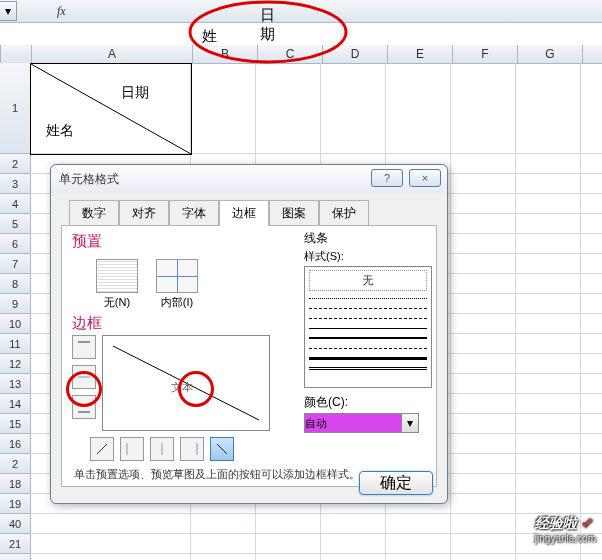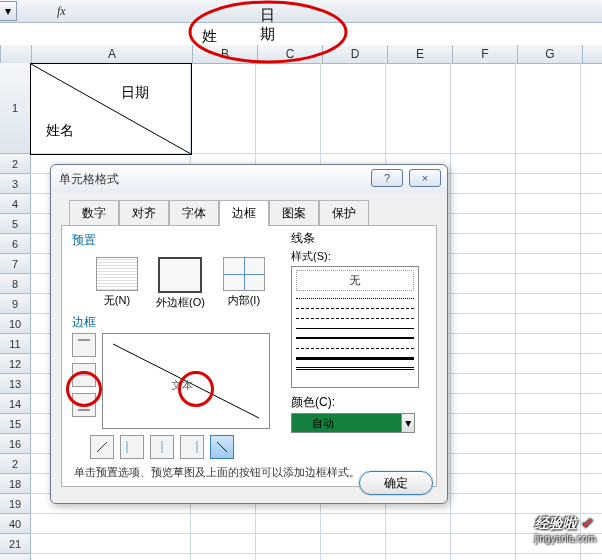--- a/index.html
+++ b/index.html
@@ -26,51 +26,51 @@
 .fbar .fb1{position:absolute;left:70px;top:4px;font-size:15px}
 .fbar .fb2{position:absolute;left:12px;top:25px;font-size:15px}
 .dialog{position:absolute;left:50px;top:164px;width:396px;height:338px;background:#f0f0f0;border:1px solid #6b7b95;border-radius:6px;box-shadow:2px 2px 8px rgba(0,0,0,0.3)}
 .dlg-title{height:28px;display:flex;align-items:center;padding:0 8px;font-size:12px;color:#333;background:linear-gradient(#fdfdfe,#e8ecf3);border-radius:6px 6px 0 0;position:relative}
 .dlg-btns{position:absolute;right:6px;top:4px;display:flex;gap:6px}
 .dlg-btn{width:30px;height:16px;border:1px solid #5e7aa3;border-radius:3px;background:linear-gradient(#fafcfe,#d8e2ee);display:flex;align-items:center;justify-content:center;font-size:11px;color:#3a5a85}
 .tabs{display:flex;margin:6px 10px 0 18px;gap:0}
 .tab{padding:4px 12px;border:1px solid #b4b4b4;border-bottom:none;background:#f0f0f0;font-size:12px;position:relative;top:1px}
 .tab.active{background:#fff;z-index:2}
 .tabbody{margin:0 10px 0 10px;border:1px solid #b4b4b4;background:#fff;height:248px;padding:6px 10px;position:relative}
-.fs-label{font-size:12px;color:#0369a1}
+.fs-label{font-size:15px;color:#be185d}
 .preset-row{display:flex;gap:18px;margin:8px 0 4px 24px}
 .preset{display:flex;flex-direction:column;align-items:center;gap:2px}
 .preset-icon{width:40px;height:32px;border:1px solid #999;display:flex;align-items:center;justify-content:center;background:#f7f7f7}
 .preset-icon.none{background:repeating-linear-gradient(0deg,#ddd,#ddd 1px,#fff 1px,#fff 3px),repeating-linear-gradient(90deg,#ddd,#ddd 1px,#fff 1px,#fff 3px)}
 .preset-icon.outline{border:2px solid #444}
 .preset-icon.inside{position:relative}
 .preset-icon.inside::before{content:"";position:absolute;left:0;right:0;top:50%;border-top:1px solid #5a8ed6}
 .preset-icon.inside::after{content:"";position:absolute;top:0;bottom:0;left:50%;border-left:1px solid #5a8ed6}
 .preset-lbl{font-size:11px}
 .border-sec{display:flex;margin-top:2px}
 .side-btns{display:flex;flex-direction:column;gap:6px;margin-right:6px}
 .sq{width:22px;height:22px;border:1px solid #999;background:#f3f3f3;display:flex;align-items:center;justify-content:center}
 .sq svg{display:block}
 .preview{width:166px;height:94px;border:1px solid #888;background:#fff;position:relative}
 .preview svg{position:absolute;left:0;top:0}
 .preview .ptxt{position:absolute;left:68px;top:44px;font-size:11px;color:#666}
 .bottom-btns{display:flex;gap:6px;margin:6px 0 0 18px}
 .hint{font-size:11px;color:#333;margin:6px 2px 0 2px;line-height:1.4}
-.line-sec{position:absolute;right:21px;top:4px;width:124px}
+.line-sec{position:absolute;right:8px;top:4px;width:124px}
 .line-lbl{font-size:12px;margin-bottom:2px}
 .style-box{border:1px solid #888;background:#fff;width:118px;height:114px;padding:3px 4px}
 .style-none{text-align:center;font-size:11px;color:#333;padding:2px 0;border:1px dotted #999;margin-bottom:3px}
 .sline{height:8px;display:flex;align-items:center;margin:2px 0}
 .sline div{width:100%}
 .color-lbl{font-size:12px;margin-top:6px}
 .color-sel{display:flex;margin-top:2px}
-.color-box{border:1px solid #888;background:#15803d;width:96px;height:18px;display:flex;align-items:center;padding:0 20px;font-size:11px}
+.color-box{border:1px solid #888;background:#d946ef;width:96px;height:18px;display:flex;align-items:center;padding:0 0;font-size:11px}
 .color-arrow{width:16px;height:18px;border:1px solid #888;border-left:none;background:linear-gradient(#f7f7f7,#ddd);display:flex;align-items:center;justify-content:center}
 .dlg-footer{position:absolute;right:14px;bottom:8px;display:flex;gap:12px}
-.btn{width:72px;height:22px;border:1px solid #8a8a8a;border-radius:12px;background:linear-gradient(#fdfdfd,#e4e4e4);font-size:12px;display:flex;align-items:center;justify-content:center}
+.btn{width:72px;height:22px;border:1px solid #8a8a8a;border-radius:4px;background:linear-gradient(#fdfdfd,#e4e4e4);font-size:16px;display:flex;align-items:center;justify-content:center}
 .btn.primary{border:1px solid #3c7fb1;box-shadow:0 0 2px #6caee0}
 .annot{position:absolute;pointer-events:none}
 .watermark{position:absolute;right:6px;bottom:16px;font-size:14px;font-weight:bold;font-style:italic;color:#fff;text-shadow:1px 1px 2px #000,-1px -1px 2px #000}
 .watermark .red{color:#e33}
 .watermark .sub{font-size:10px;display:block;text-align:right;font-weight:normal;color:#ddd;font-style:normal}
 .circle{border:3px solid #d00;border-radius:50%}
 </style>
 </head>
 <body>
 
@@ -374,24 +374,20 @@
     <div class="tab">保护</div>
   </div>
   <div class="tabbody">
     <div class="fs-label">预置</div>
     <div class="preset-row">
       <div class="preset">
         <div class="preset-icon none"></div>
         <div class="preset-lbl">无(N)</div>
       </div>
       <div class="preset">
-        <div class="preset-icon outline"></div>
-        <div class="preset-lbl">外边框(O)</div>
-      </div>
-      <div class="preset">
         <div class="preset-icon inside"></div>
         <div class="preset-lbl">内部(I)</div>
       </div>
     </div>
     <div class="fs-label">边框</div>
     <div class="border-sec">
       <div class="side-btns">
         <div class="sq">
             <svg width="16" height="16">
               <line x1="2" y1="3" x2="14" y2="3" stroke="#333"></line>

